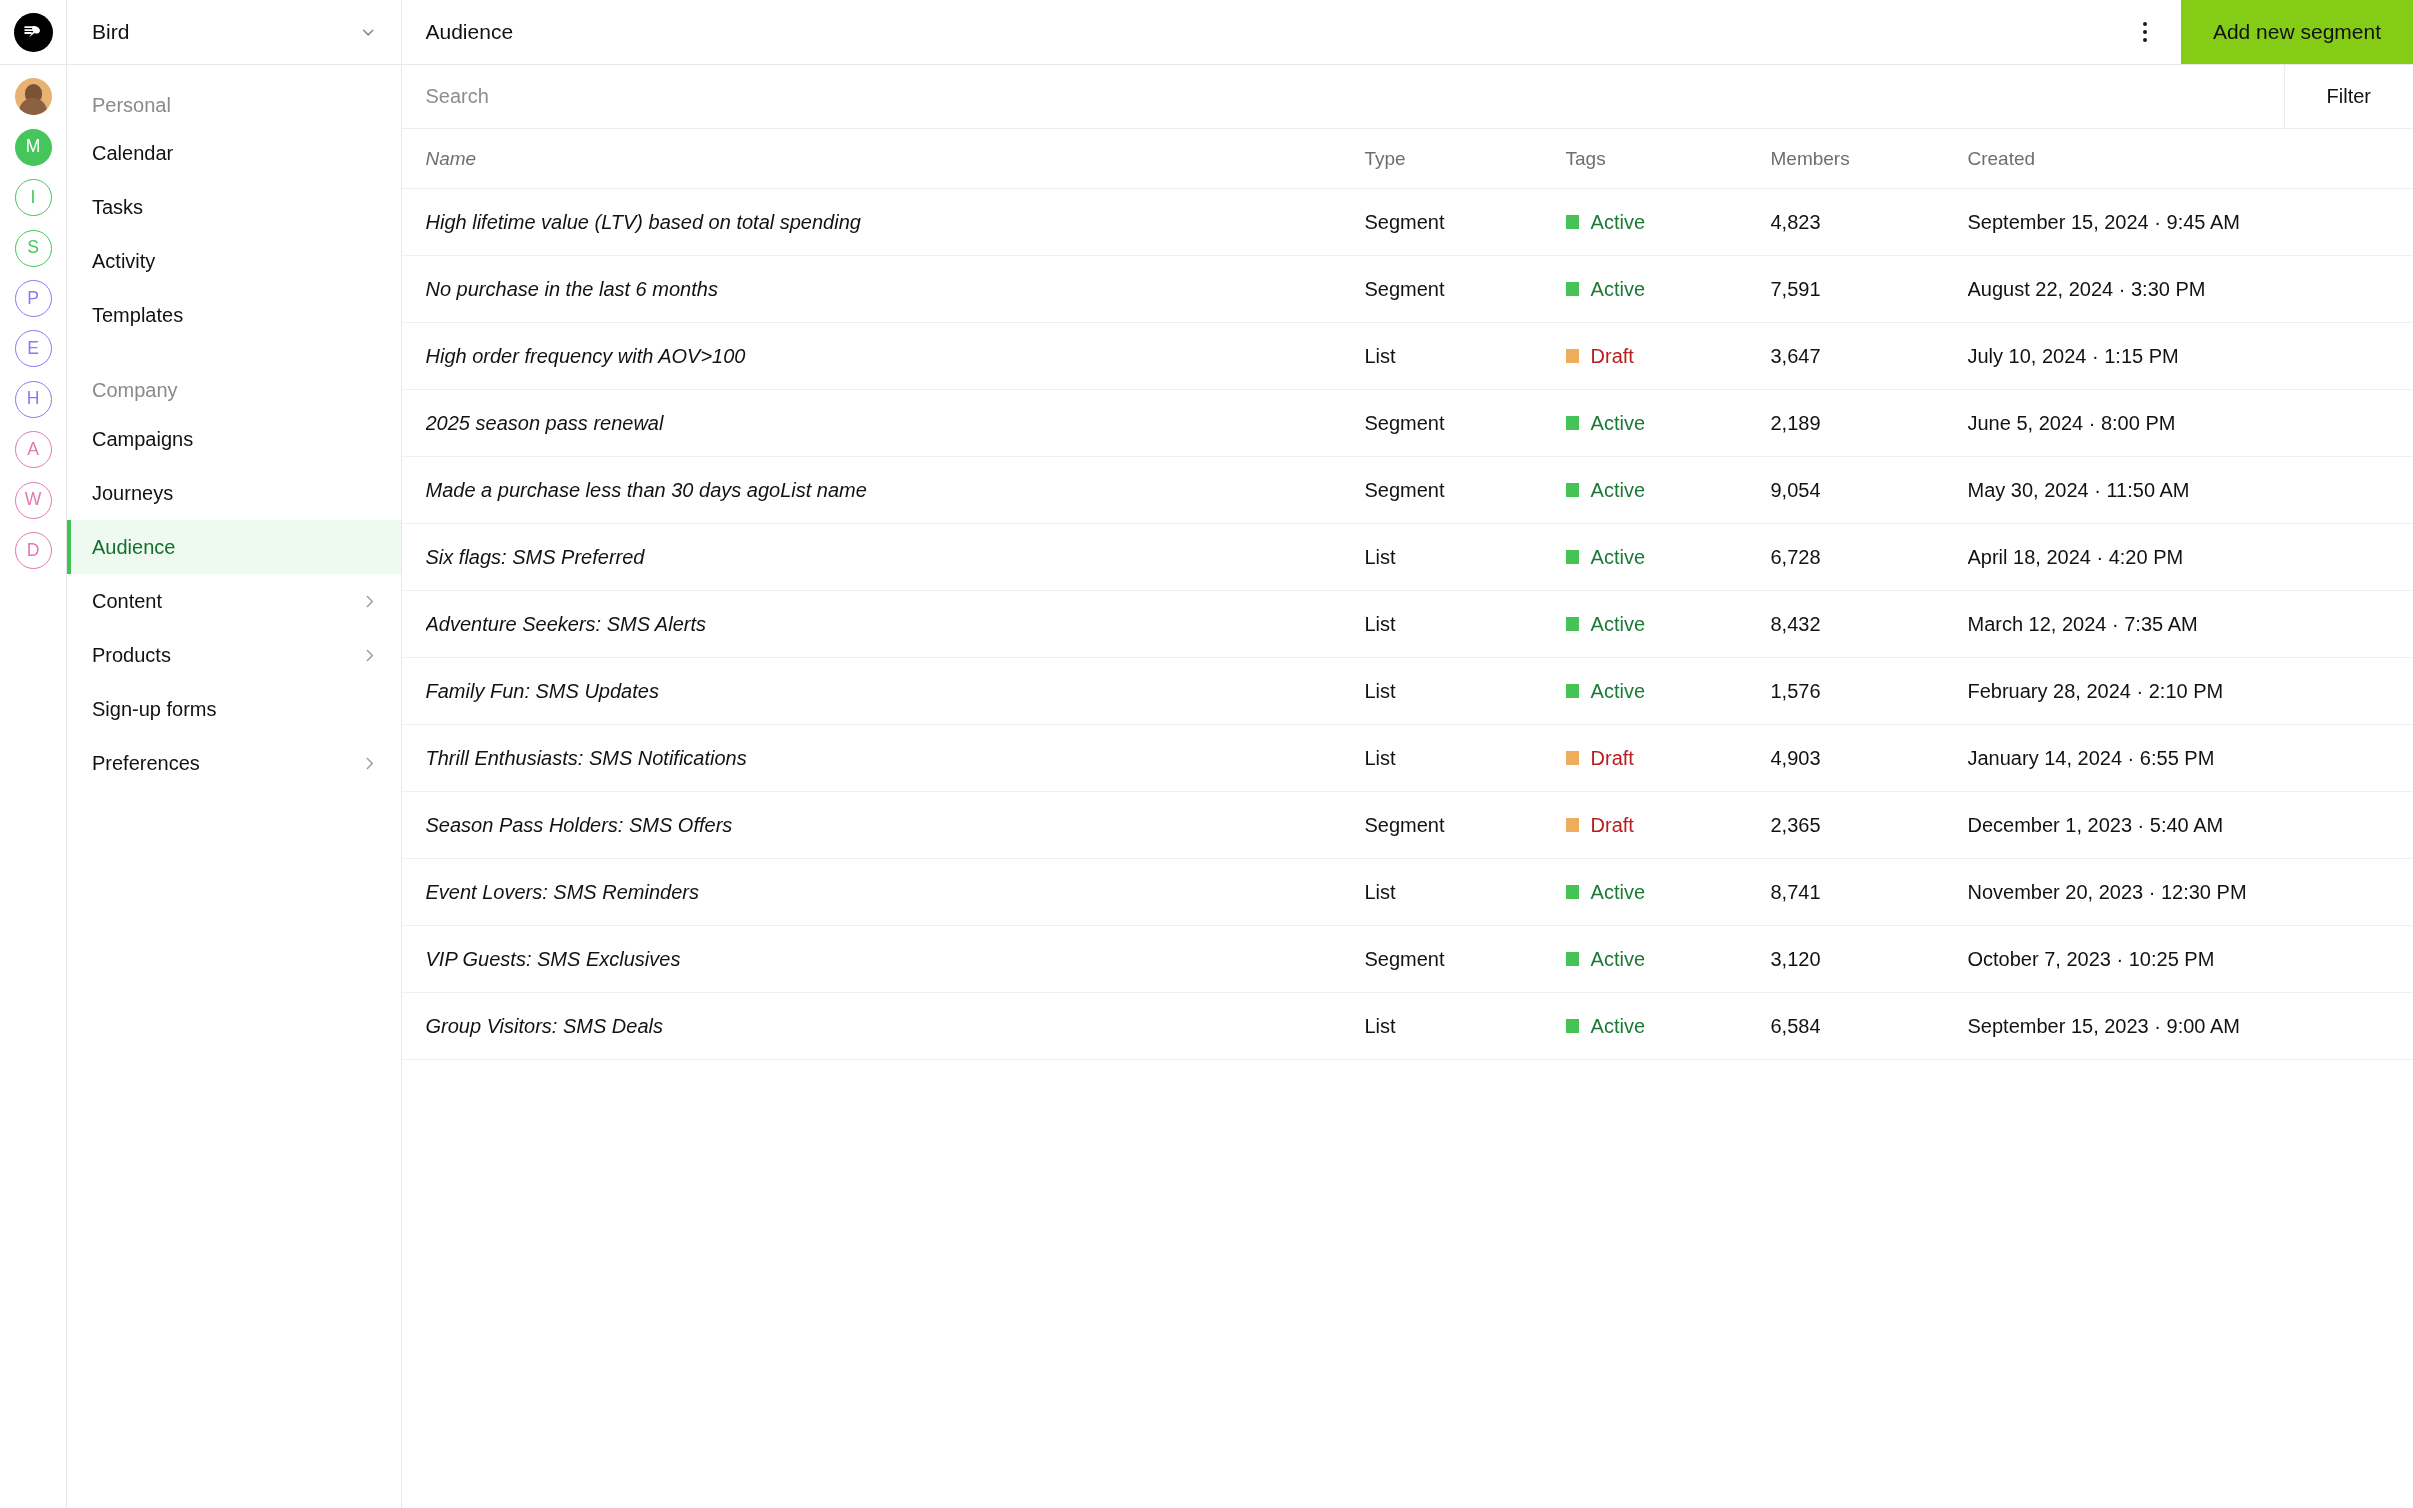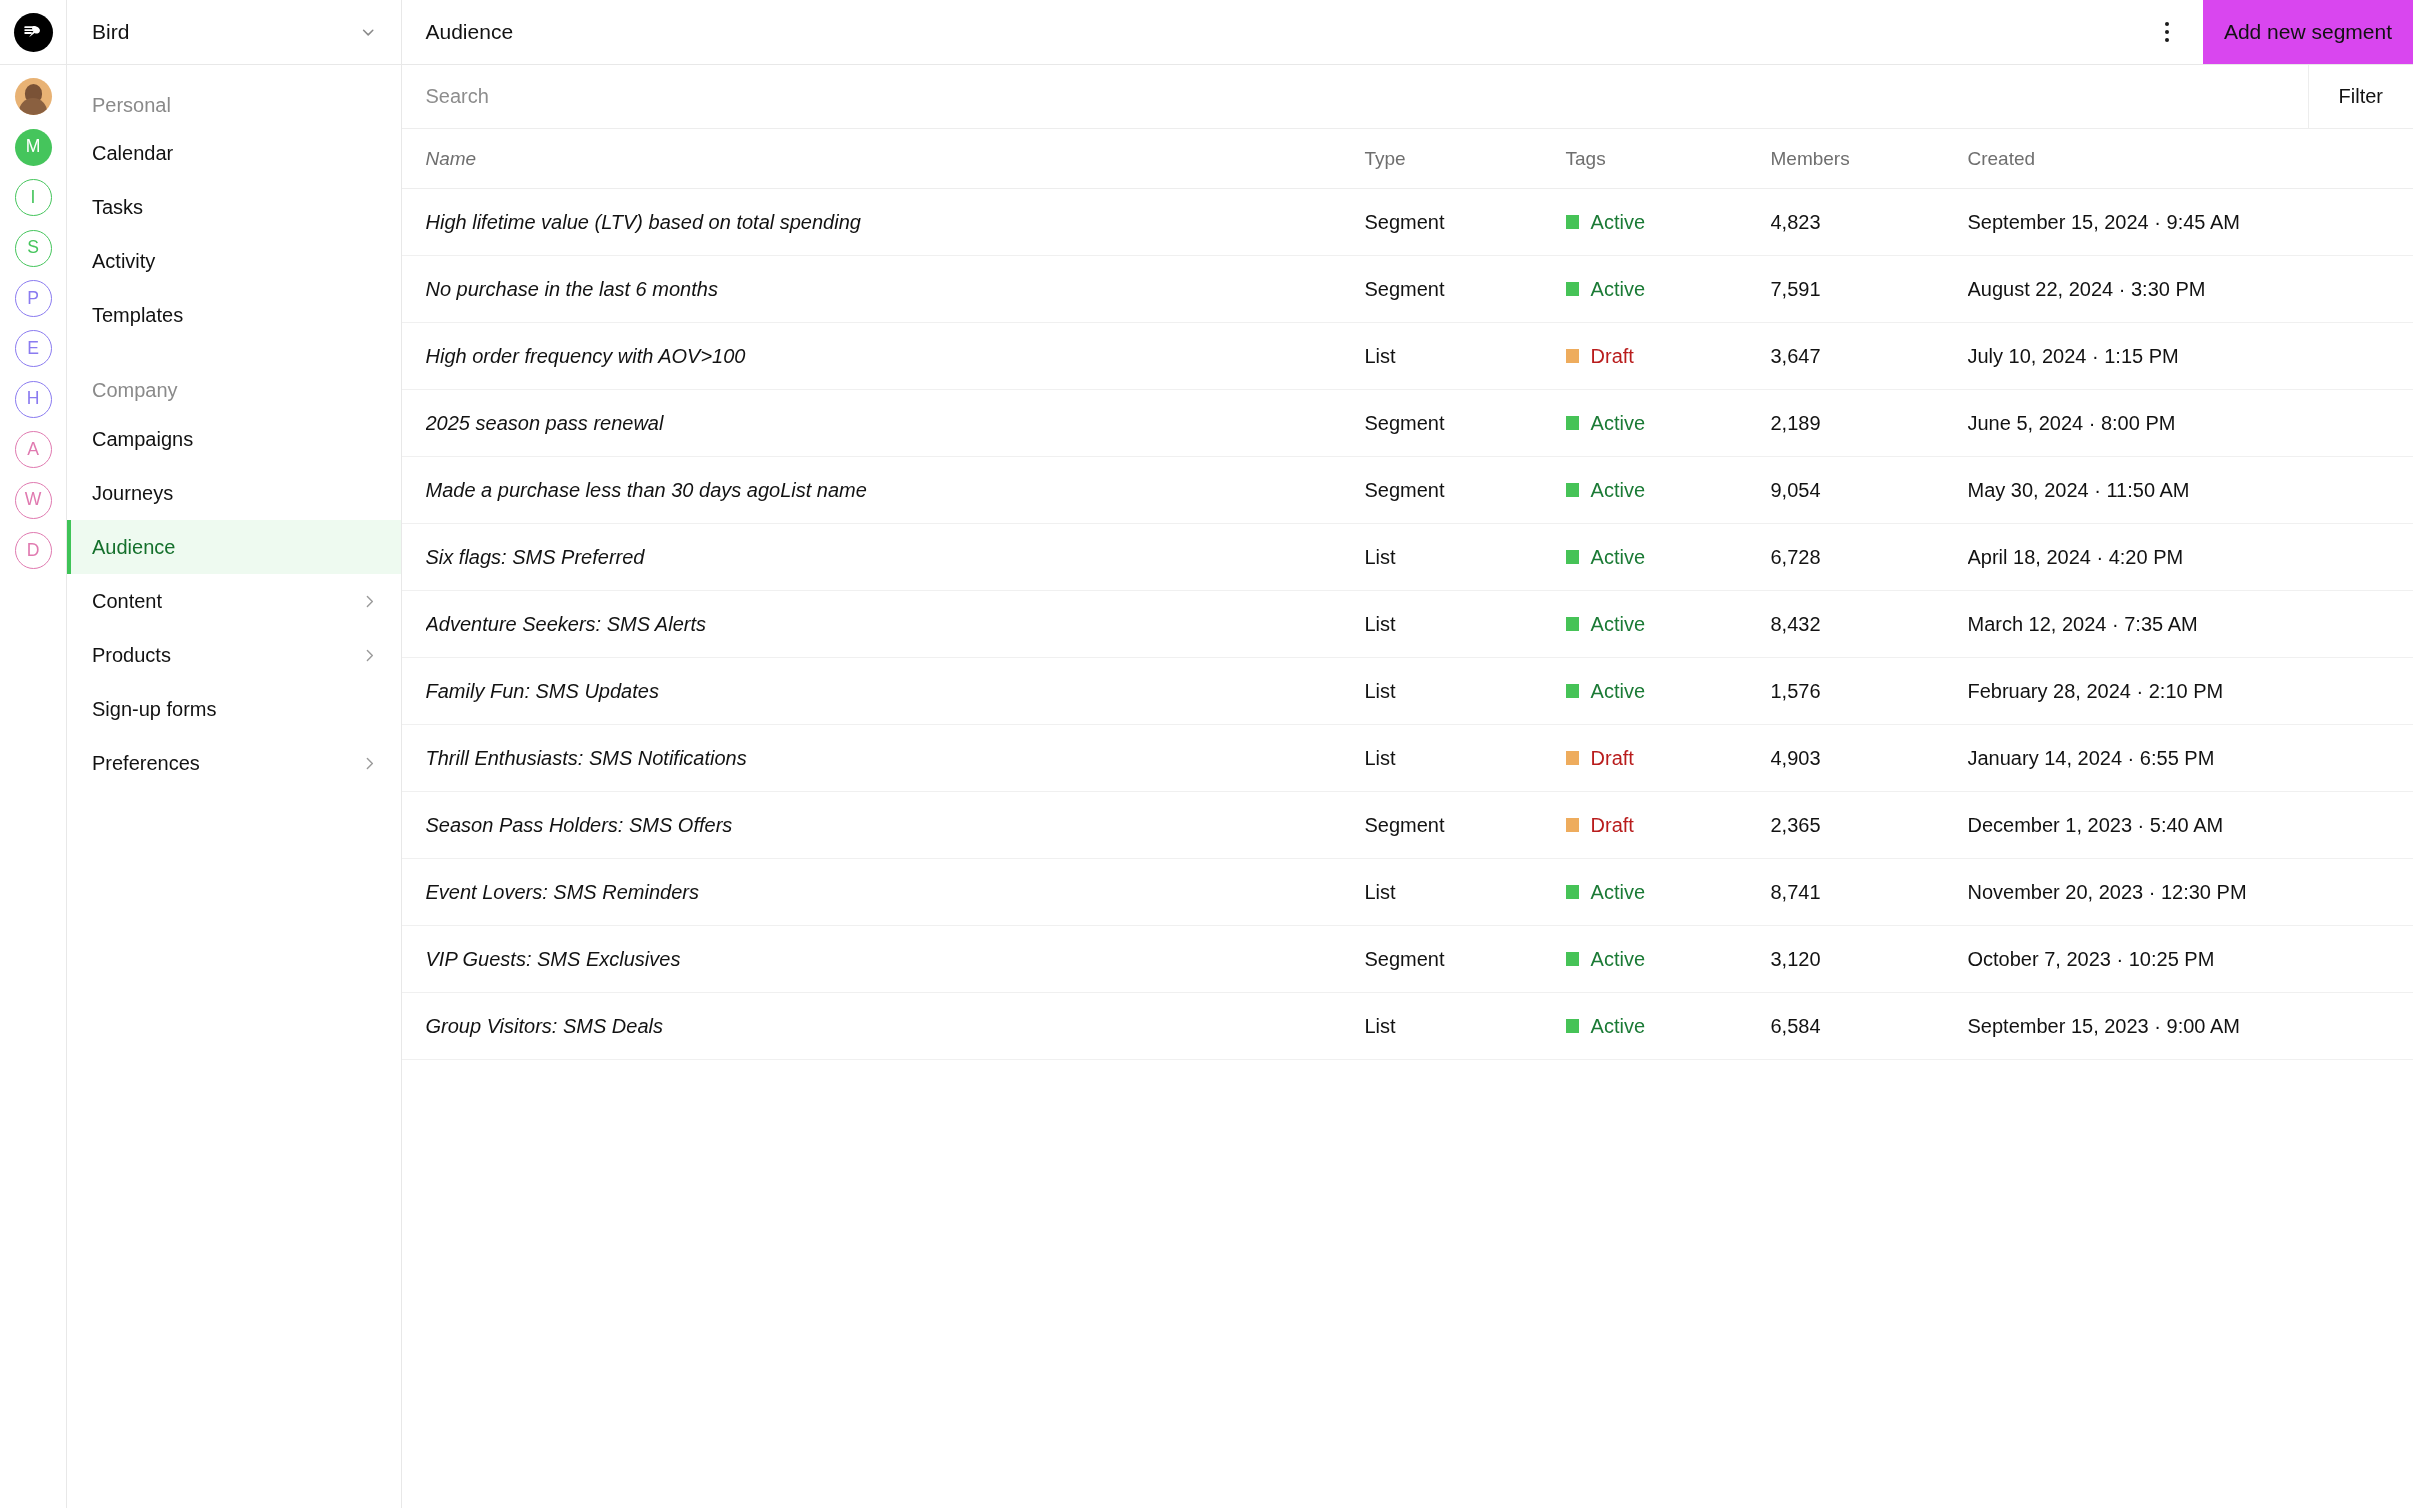--- a/index.html
+++ b/index.html
@@ -101,44 +101,44 @@
     padding-left:23.5px;
     font-size:21px; color:#121212;
   }
   .kebab-btn {
     width:72px; display:flex; align-items:center; justify-content:center;
     cursor:pointer;
   }
   .kebab { display:flex; flex-direction:column; gap:4.2px; align-items:center; }
   .kebab i { width:4.2px; height:4.2px; border-radius:50%; background:#1a1a1a; display:block; }
   .add-segment-btn {
-    background:#d946ef;
+    background:#84cc16;
     display:flex; align-items:center; justify-content:center;
-    padding:0 21px;
+    padding:0 32px;
     font-size:21px; color:#121212;
     cursor:pointer;
   }
 
   .searchbar {
     height:64px; flex:0 0 64px;
     border-bottom:0.8px solid #ededed;
     display:flex; align-items:stretch;
   }
   .search-input {
     flex:1; border:none; outline:none;
     padding-left:23.5px;
     font-size:20px; color:#0f172a;
     font-family:"Liberation Sans", sans-serif;
     background:transparent;
   }
   .search-input::placeholder { color:#8d8d8d; }
   .filter-btn {
     border-left:0.8px solid #ededed;
     display:flex; align-items:center; justify-content:center;
-    padding:0 30px;
+    padding:0 42px;
     font-size:20px; color:#121212;
     cursor:pointer;
   }
 
   
   .table { width:100%; }
   .trow {
     display:flex; align-items:center;
     height:67px;
     border-bottom:0.8px solid #f0f0f0;

